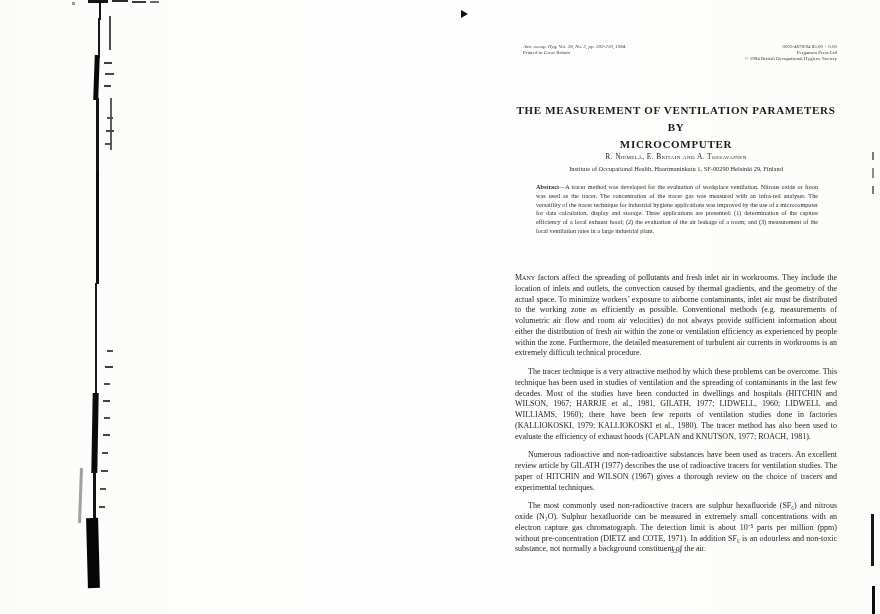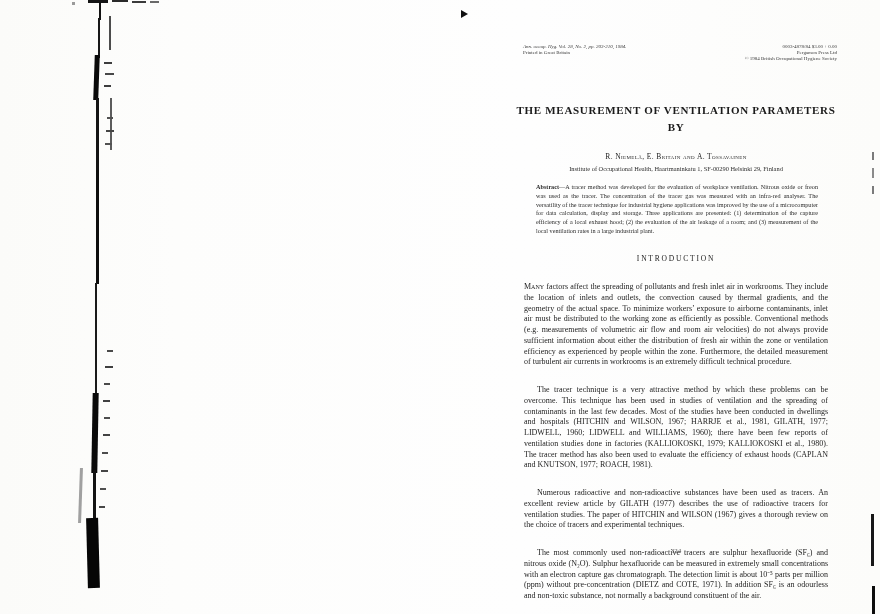--- a/index.html
+++ b/index.html
@@ -60,21 +60,21 @@
   .section-heading {
     position: absolute; top: 254px; left: 0; width: 100%;
     text-align: center; font-size: 7.5px; letter-spacing: 1.8px;
     color: #202020;
   }
   .body-text {
     position: absolute; top: 265px; left: 0; width: 338px;
     font-size: 8px; line-height: 10.75px;
     text-align: justify; color: #232323;
   }
-  .body-text p { margin: 17px; font-family: Liberation Serif, serif; }
+  .body-text p { margin: 8px; font-family: Liberation Serif, serif; }
   .body-text p.indent { text-indent: 13px; }
   .smallcaps { font-variant: small-caps; }
   .page-number {
     position: absolute; top: 547px; left: 0; width: 100%;
     text-align: center; font-size: 7px; color: #555;
   }
 </style>
 </head>
 <body>
 
@@ -133,31 +133,31 @@
       </div>
       <div class="right">
         <div>0003-4878/84 $3.00 + 0.00</div>
         <div>Pergamon Press Ltd</div>
         <div>© 1984 British Occupational Hygiene Society</div>
       </div>
     </div>
 
     <div class="title">
       <div>THE MEASUREMENT OF VENTILATION PARAMETERS BY</div>
+      <div>MICROCOMPUTER</div>
     </div>
 
     <div class="authors">R. Niemelä, E. Britain and A. Tossavainen</div>
 
     <div class="affiliation">Institute of Occupational Health, Haartmaninkatu 1, SF-00290 Helsinki 29, Finland</div>
 
     <div class="abstract">
       <span class="label">Abstract</span><span>—A tracer method was developed for the evaluation of workplace ventilation. Nitrous oxide or freon was used as the tracer. The concentration of the tracer gas was measured with an infra-red analyser. The versatility of the tracer technique for industrial hygiene applications was improved by the use of a microcomputer for data calculation, display and storage. Three applications are presented: (1) determination of the capture efficiency of a local exhaust hood; (2) the evaluation of the air leakage of a room; and (3) measurement of the local ventilation rates in a large industrial plant.</span>
     </div>
 
-    <div class="section-heading">INTRODUCTION</div>
 
     <div class="body-text">
       <p><span class="smallcaps">Many</span><span> factors affect the spreading of pollutants and fresh inlet air in workrooms. They include the location of inlets and outlets, the convection caused by thermal gradients, and the geometry of the actual space. To minimize workers’ exposure to airborne contaminants, inlet air must be distributed to the working zone as efficiently as possible. Conventional methods (e.g. measurements of volumetric air flow and room air velocities) do not always provide sufficient information about either the distribution of fresh air within the zone or ventilation efficiency as experienced by people within the zone. Furthermore, the detailed measurement of turbulent air currents in workrooms is an extremely difficult technical procedure.</span></p>
       <p class="indent">The tracer technique is a very attractive method by which these problems can be overcome. This technique has been used in studies of ventilation and the spreading of contaminants in the last few decades. Most of the studies have been conducted in dwellings and hospitals (HITCHIN and WILSON, 1967; HARRJE et al., 1981, GILATH, 1977; LIDWELL, 1960; LIDWELL and WILLIAMS, 1960); there have been few reports of ventilation studies done in factories (KALLIOKOSKI, 1979; KALLIOKOSKI et al., 1980). The tracer method has also been used to evaluate the efficiency of exhaust hoods (CAPLAN and KNUTSON, 1977; ROACH, 1981).</p>
       <p class="indent">Numerous radioactive and non-radioactive substances have been used as tracers. An excellent review article by GILATH (1977) describes the use of radioactive tracers for ventilation studies. The paper of HITCHIN and WILSON (1967) gives a thorough review on the choice of tracers and experimental techniques.</p>
       <p class="indent">The most commonly used non-radioactive tracers are sulphur hexafluoride (SF₆) and nitrous oxide (N₂O). Sulphur hexafluoride can be measured in extremely small concentrations with an electron capture gas chromatograph. The detection limit is about 10⁻⁵ parts per million (ppm) without pre-concentration (DIETZ and COTE, 1971). In addition SF₆ is an odourless and non-toxic substance, not normally a background constituent of the air.</p>
     </div>
 
     <div class="page-number">324</div>
 

